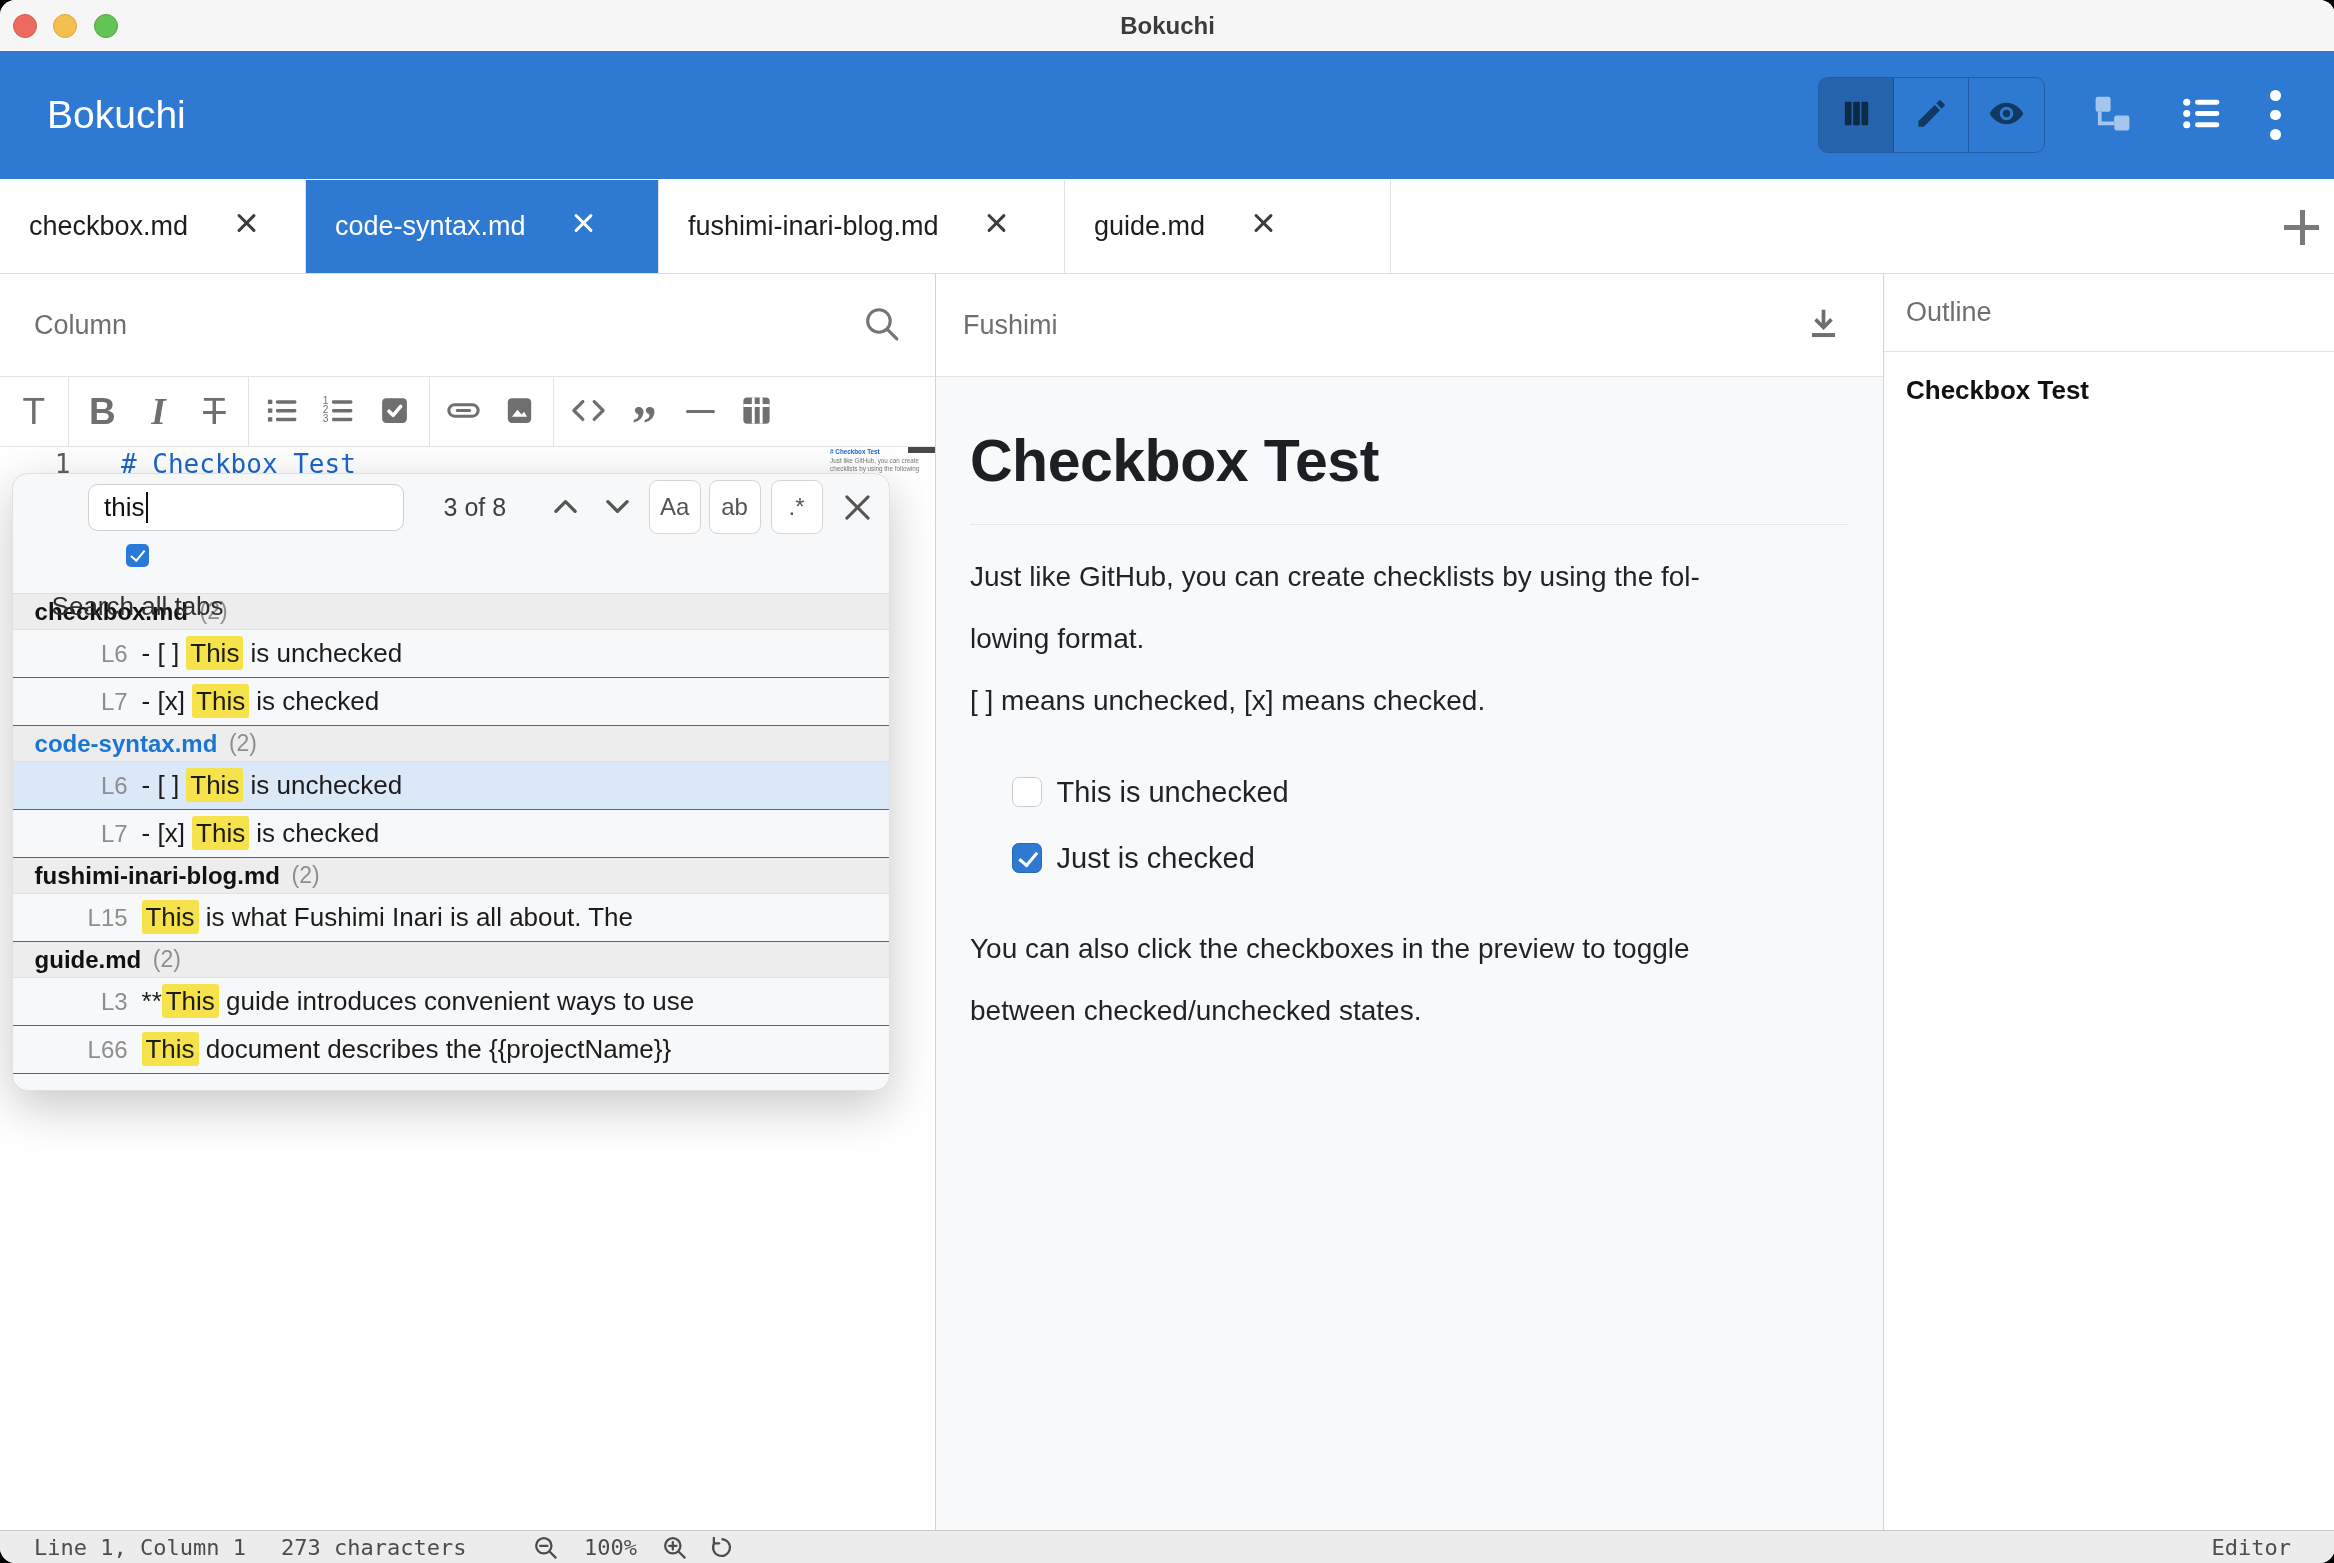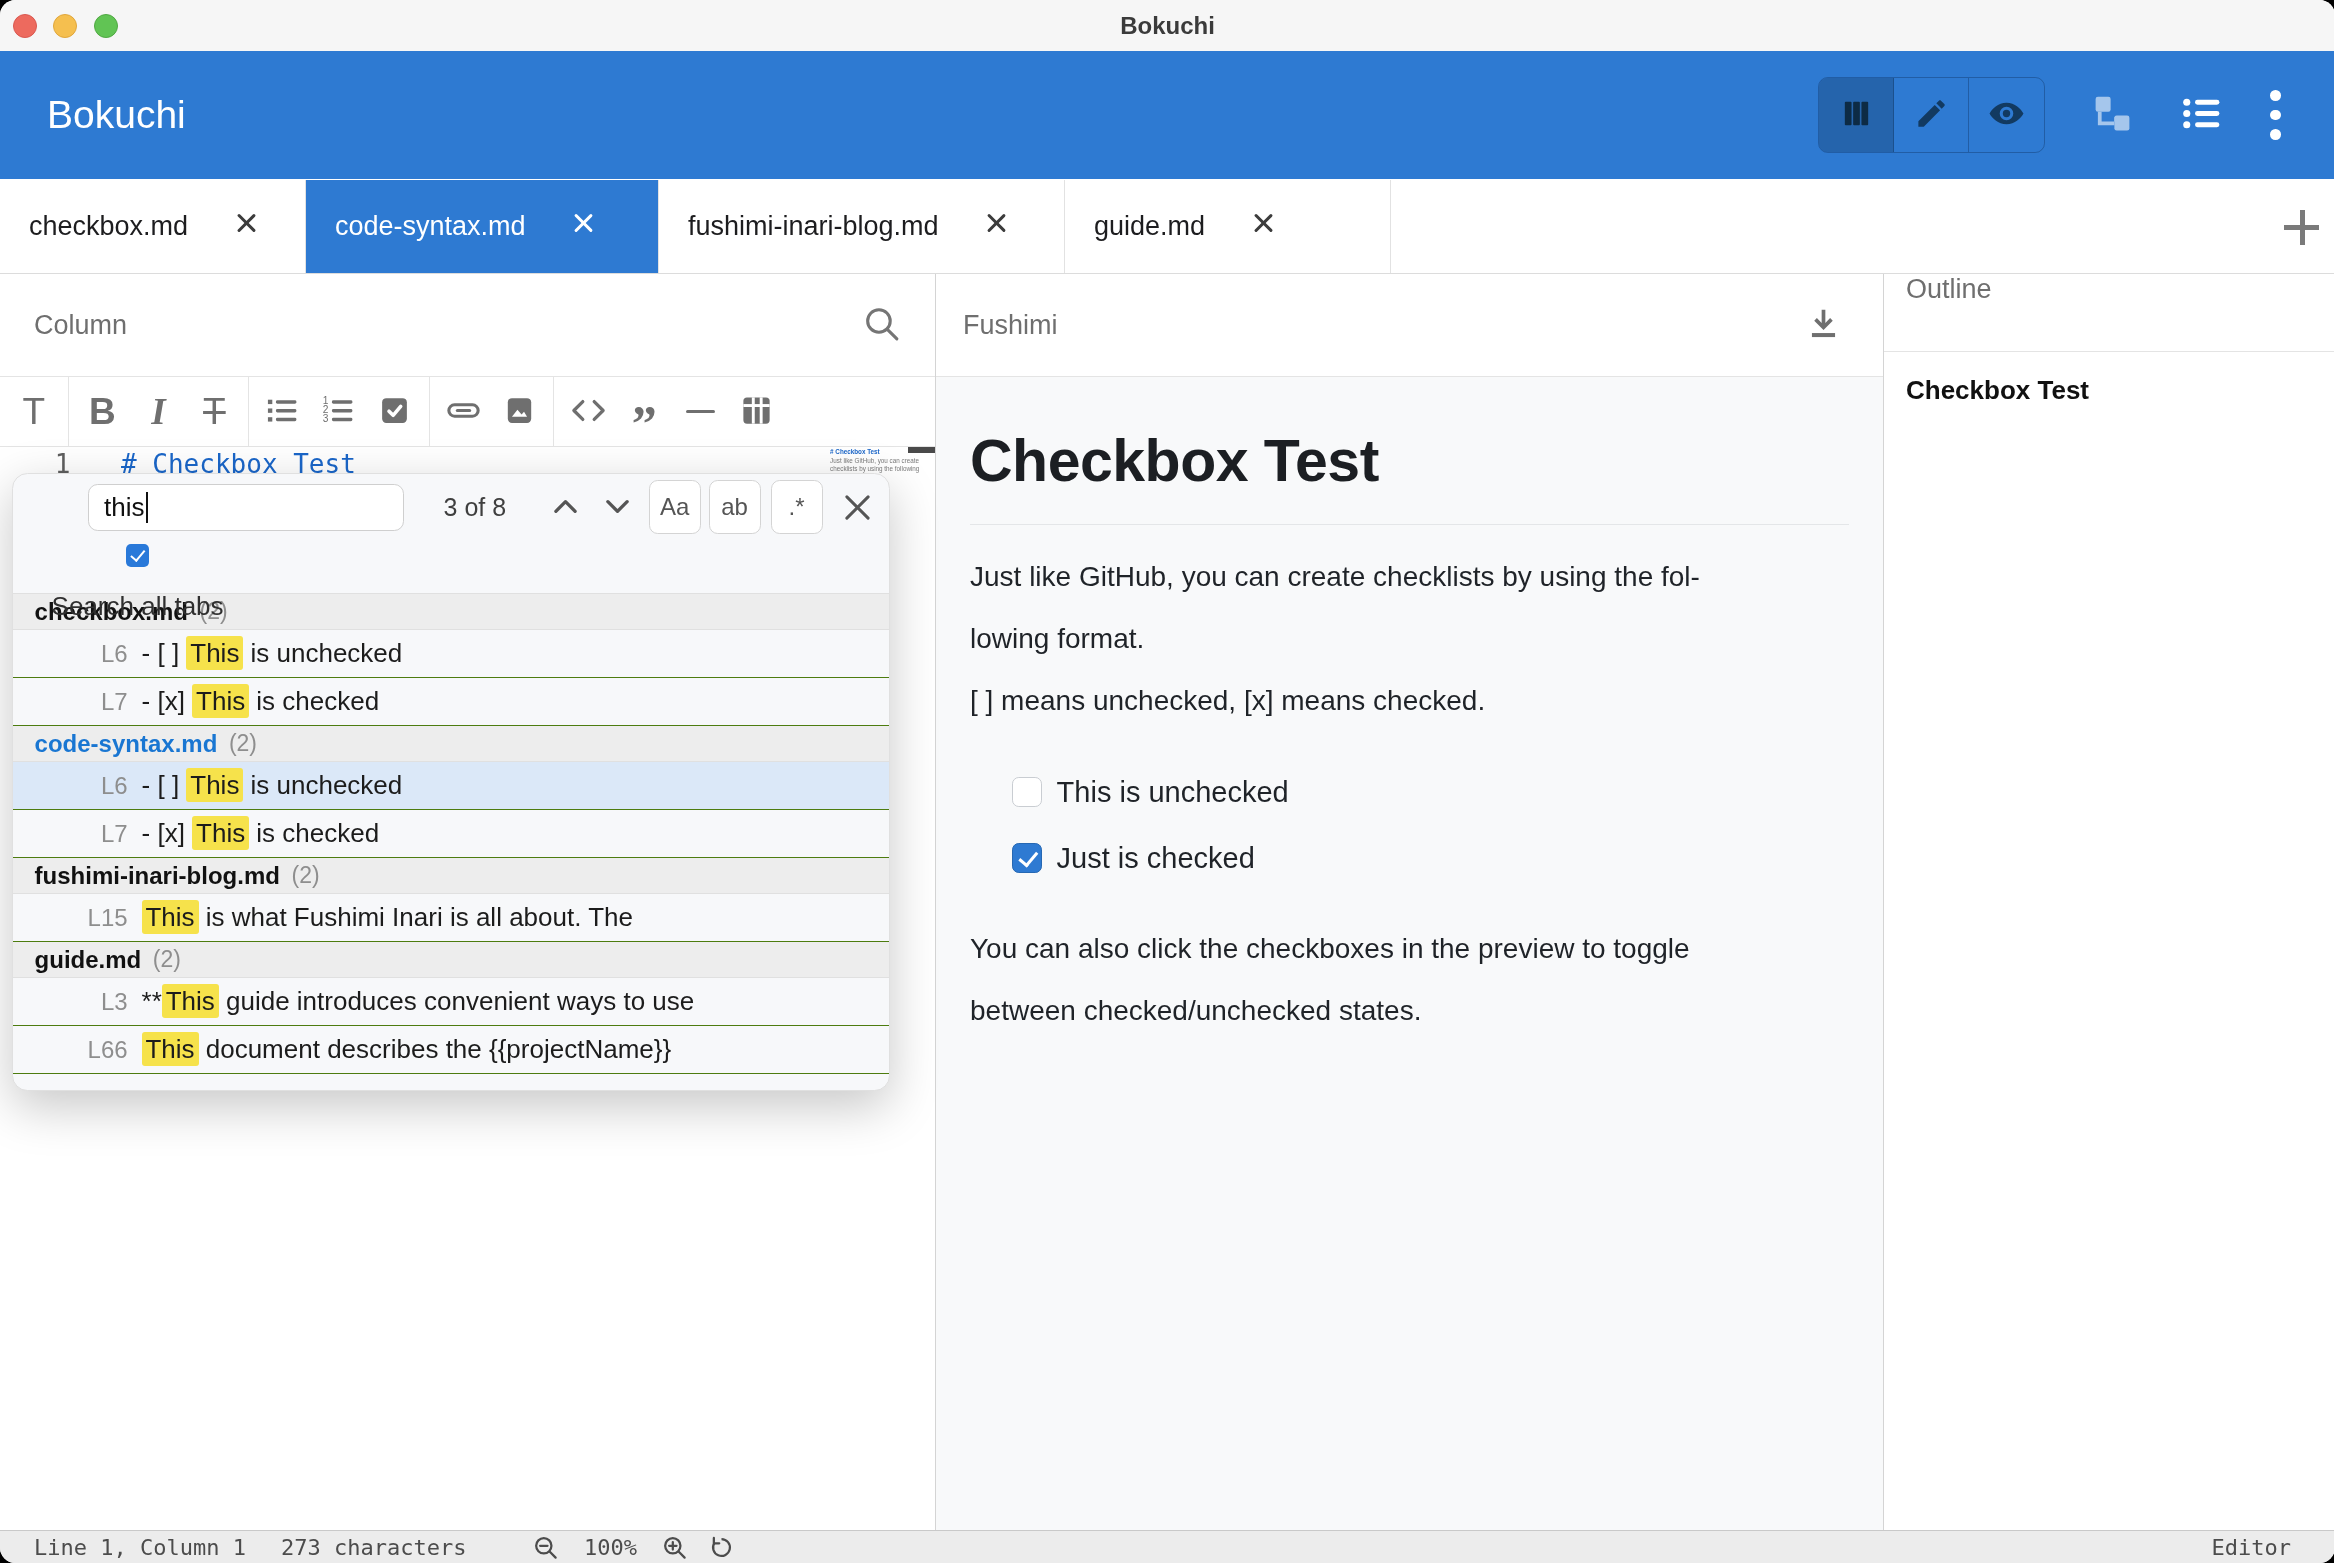--- a/index.html
+++ b/index.html
@@ -80,21 +80,21 @@
   .pv-check-item{display:flex;align-items:center;height:66px;font-size:29px;}
   .pv-cb{width:30px;height:30px;border-radius:6.8px;box-sizing:border-box;margin-right:14.6px;flex:none;position:relative;}
   .pv-cb.unchecked{background:#fff;border:1.9px solid #c9cdd2;}
   .pv-cb.checked{background:#2e7ad2;border:1.9px solid #2668b3;}
   .pv-cb.checked::after{content:"";position:absolute;left:9.7px;top:3.9px;width:7.8px;height:14.6px;
     border:solid #fff;border-width:0 3.4px 3.4px 0;transform:rotate(40deg);}
   .pv-p2{margin:27px 0 0 0;font-size:28px;line-height:62px;white-space:pre-line;}
 
   
   .outline-pane{position:absolute;left:1884px;top:0;right:0;bottom:0;background:#fff;}
-  .outline-header{height:78px;box-sizing:border-box;border-bottom:1px solid #e4e4e4;display:flex;align-items:flex-start;
+  .outline-header{height:78px;box-sizing:border-box;border-bottom:1px solid #e4e4e4;display:flex;align-items:center;
     padding-left:22px;color:#6f6f6f;font-size:27px;}
   .outline-item{margin:23px 0 0 22px;font-size:26px;font-weight:700;color:#111;cursor:pointer;}
 
   
   .search-overlay{position:absolute;left:11.6px;top:473px;width:878px;background:#f7f8fa;border:1px solid #e0e0e0;
     border-radius:15.5px;box-shadow:0 15.5px 49px rgba(0,0,0,.22);z-index:50;overflow:hidden;box-sizing:border-box;}
   .so-top{position:relative;height:120px;border-bottom:1px solid #e0e0e0;box-sizing:border-box;}
   .so-input{position:absolute;left:75px;top:9.7px;width:316px;height:47px;background:#fff;border:1.9px solid #cfcfcf;
     border-radius:9.7px;box-sizing:border-box;display:flex;align-items:center;padding-left:15.5px;font-size:26px;color:#111;}
   .caret{display:inline-block;width:2.4px;height:31px;background:#111;margin-left:1px;}

